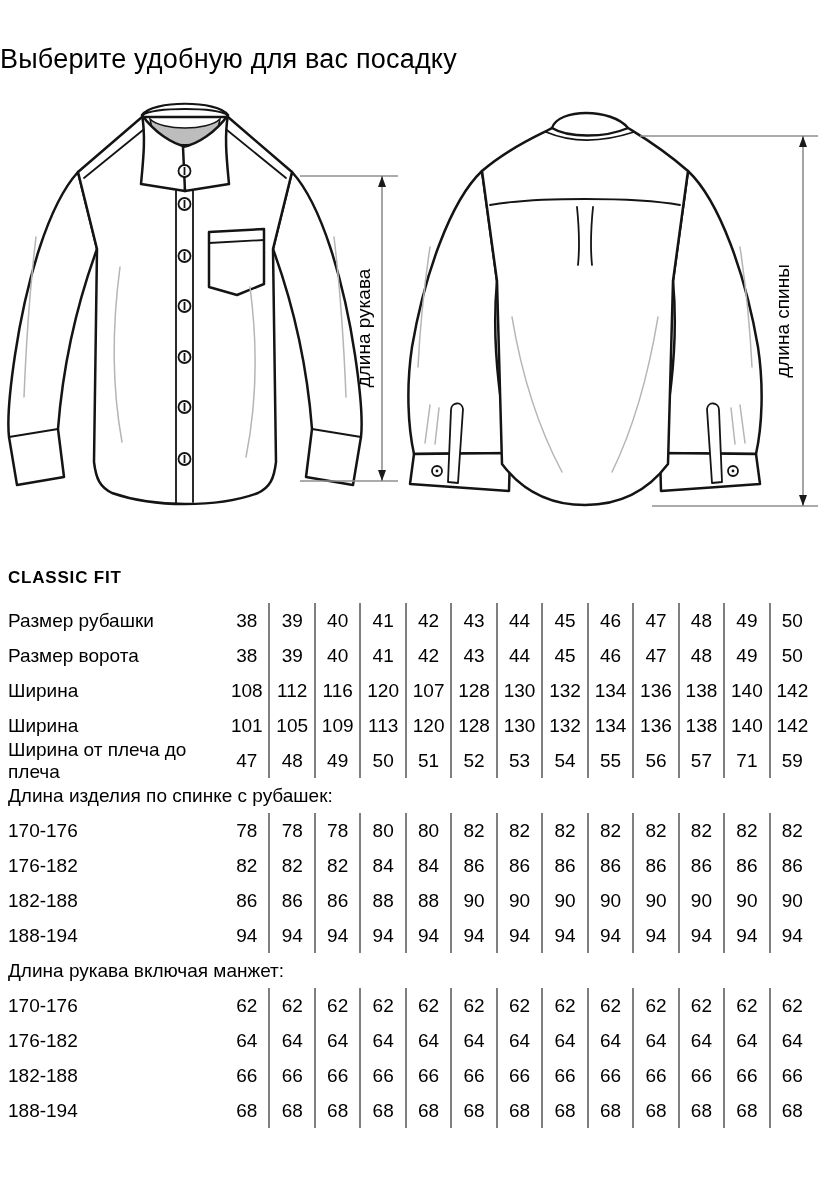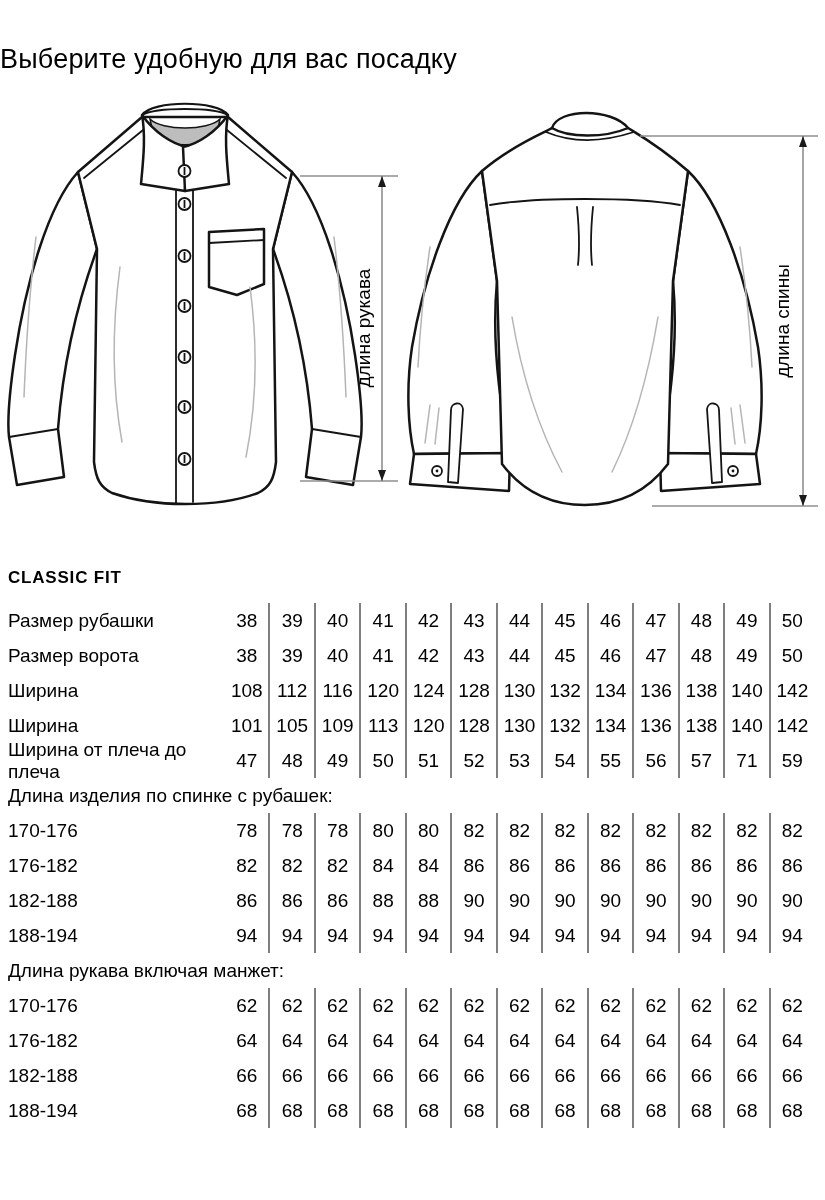--- a/index.html
+++ b/index.html
@@ -187,21 +187,21 @@
         <div class="cell">48</div>
         <div class="cell">49</div>
         <div class="cell">50</div>
       </div>
       <div class="trow">
         <div class="rlabel">Ширина</div>
         <div class="cell">108</div>
         <div class="cell">112</div>
         <div class="cell">116</div>
         <div class="cell">120</div>
-        <div class="cell">124</div>
+        <div class="cell">107</div>
         <div class="cell">128</div>
         <div class="cell">130</div>
         <div class="cell">132</div>
         <div class="cell">134</div>
         <div class="cell">136</div>
         <div class="cell">138</div>
         <div class="cell">140</div>
         <div class="cell">142</div>
       </div>
       <div class="trow">

